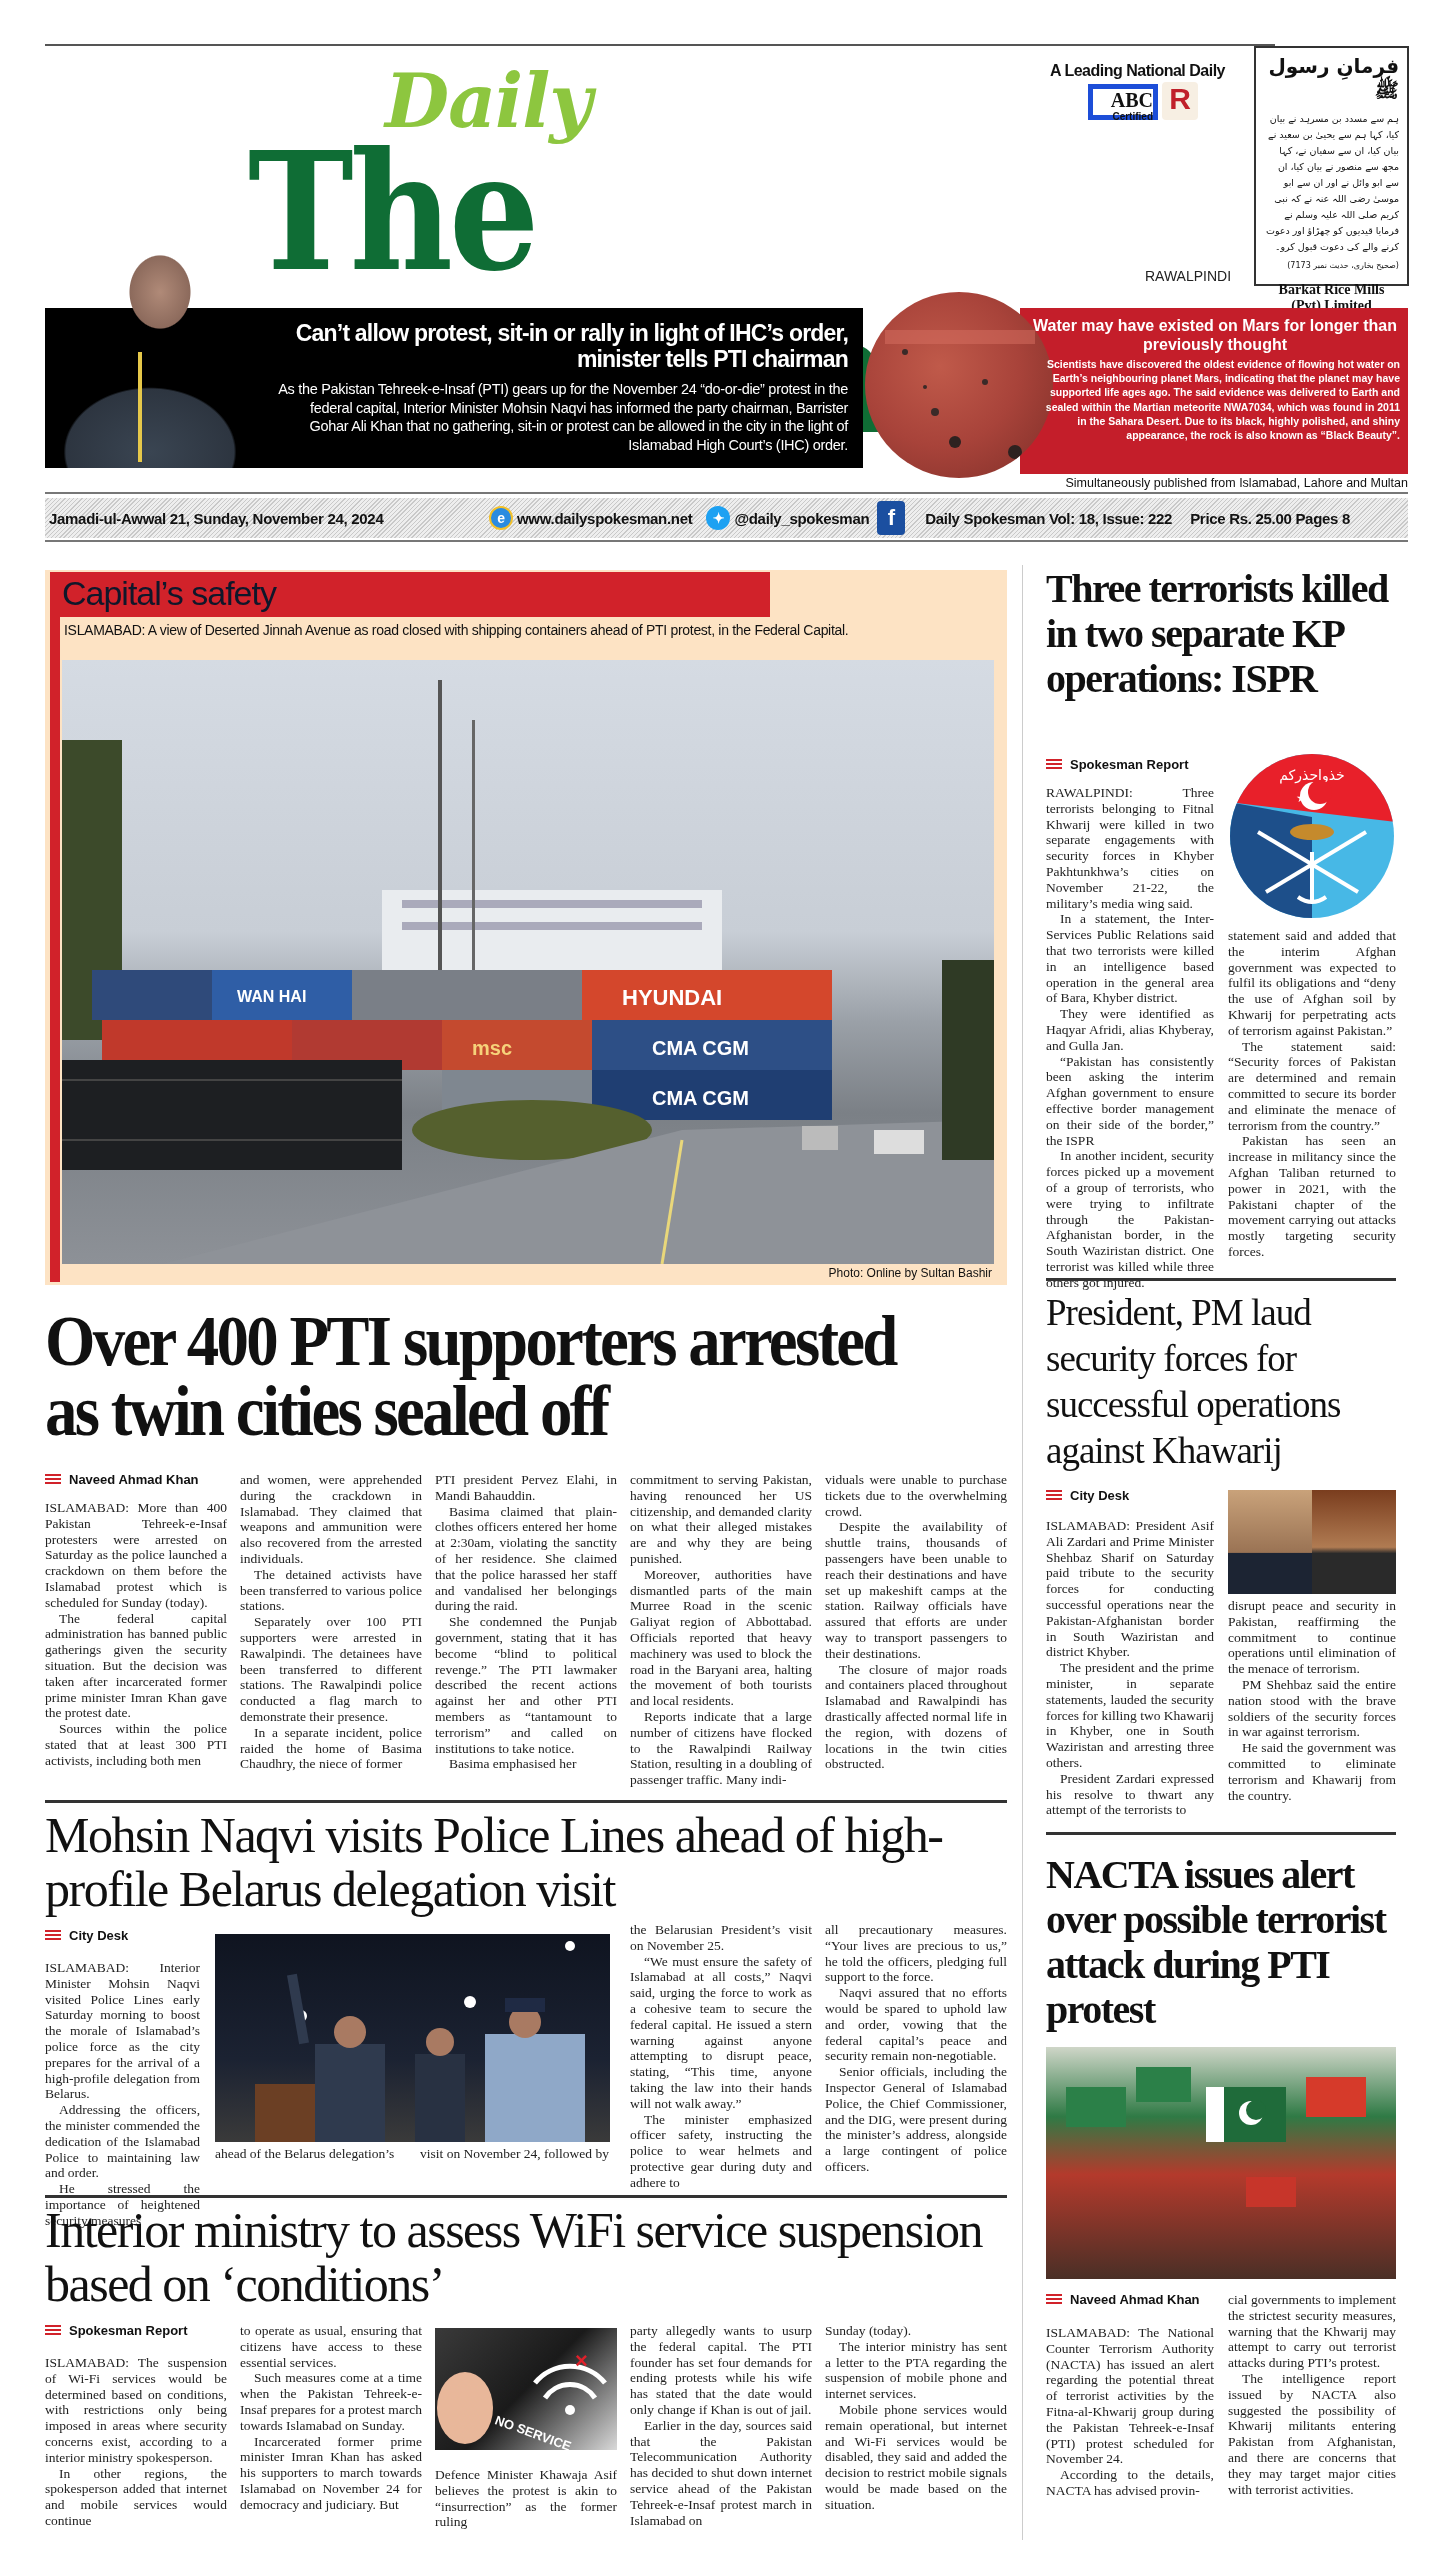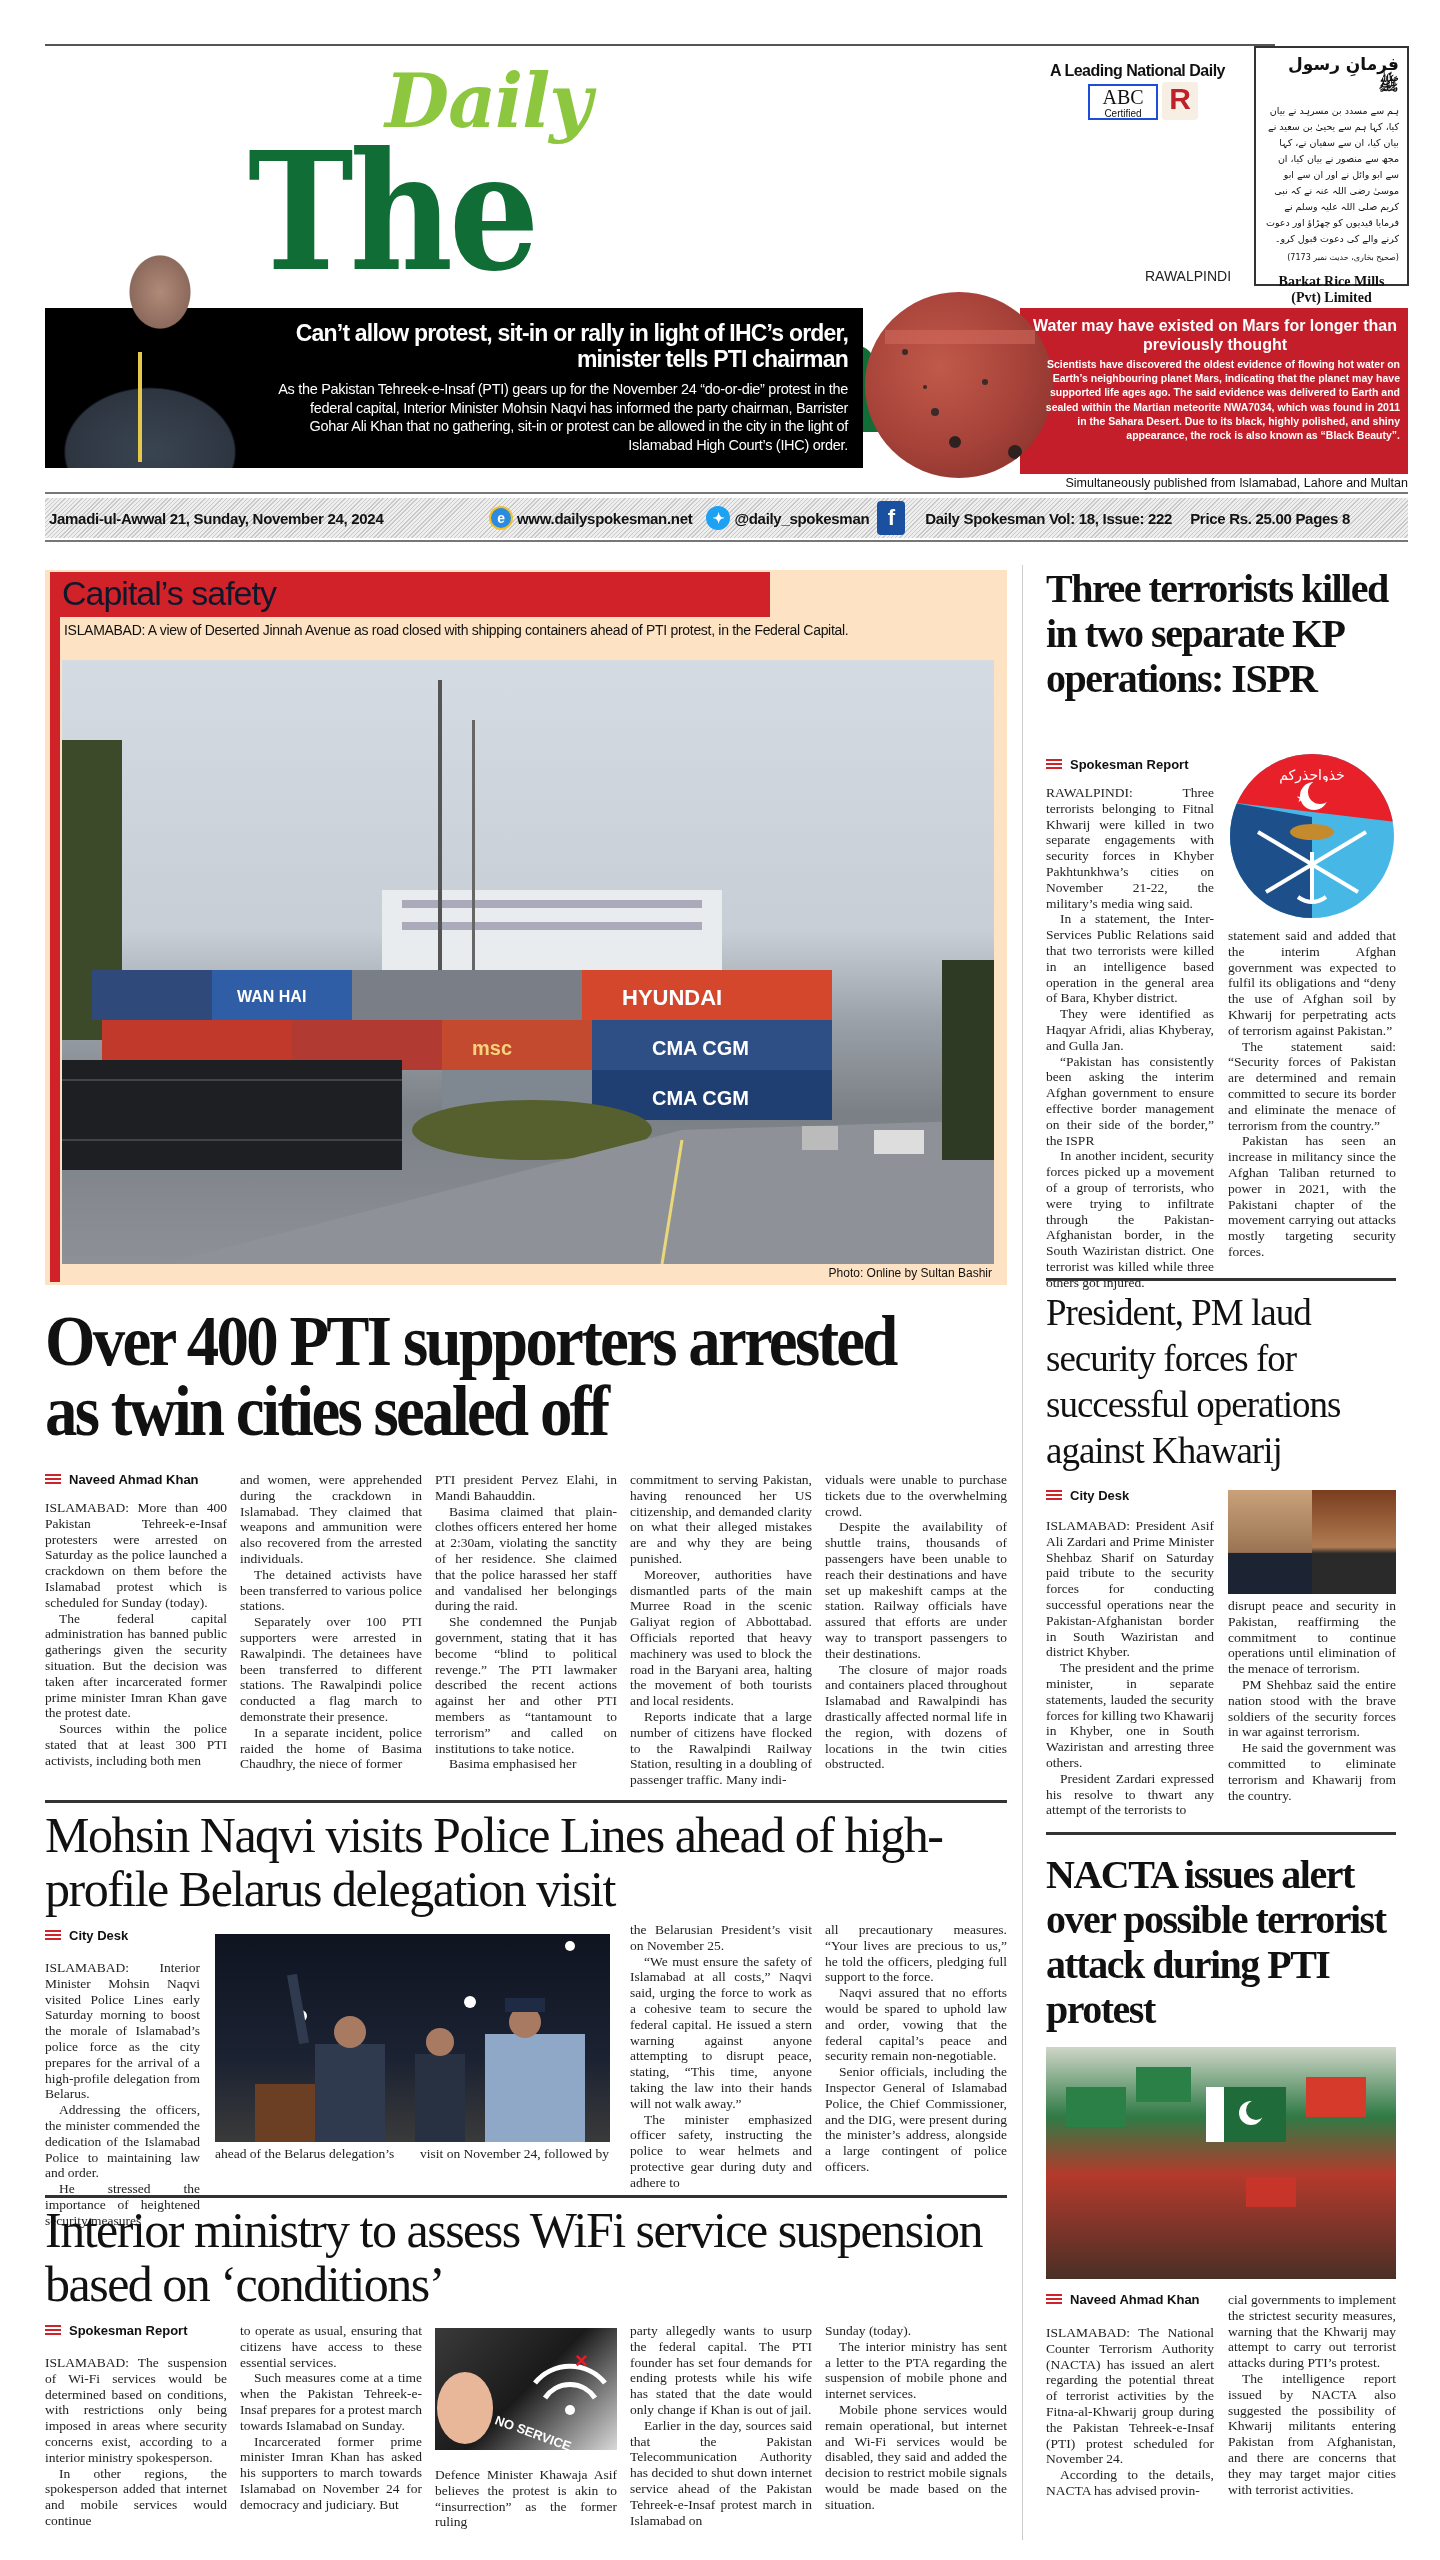--- a/index.html
+++ b/index.html
@@ -6,26 +6,26 @@
   html, body { width: 1440px; height: 2560px; background: #fff; overflow: hidden; }
   body { position: relative; font-family: "Liberation Serif", serif; color: #111; }
   .abs { position: absolute; }
 
   
   #top-rule { left: 45px; top: 44px; width: 1230px; height: 2px; background: #555; }
   #daily { left: 385px; top: 58px; font-family: "DejaVu Serif", serif; font-style: italic; font-weight: bold; font-size: 74px; color: #8dc63f; letter-spacing: -1px; }
   #title { left: 248px; top: 130px; font-family: "DejaVu Serif", serif; font-weight: bold; font-size: 142px; color: #0f6d35; letter-spacing: -4px; line-height: 1; transform: scaleY(1.15); transform-origin: left top; }
   #rawalpindi { left: 1145px; top: 268px; font-family: "Liberation Sans", sans-serif; font-size: 14px; color: #222; }
   #leading { left: 1050px; top: 62px; font-family: "Liberation Sans", sans-serif; font-weight: bold; font-size: 16px; letter-spacing: -0.5px; }
-  #abc { left: 1088px; top: 84px; width: 70px; height: 36px; border: 2px solid #1d4ed8; text-align: center; font-family: "Liberation Serif", serif; font-size: 20px; line-height: 22px; }
+  #abc { left: 1088px; top: 84px; width: 70px; height: 36px; border: 5px solid #1d4ed8; text-align: right; font-family: "Liberation Serif", serif; font-size: 20px; line-height: 22px; font-weight: bold; }
   #abc small { display: block; font-family: "Liberation Sans", sans-serif; font-size: 10px; line-height: 11px; }
   #r-logo { left: 1162px; top: 82px; width: 36px; height: 38px; color: #c0202a; font-family: "Liberation Sans", sans-serif; font-weight: bold; font-size: 30px; text-align:center; background:#f7efe3; border-radius: 4px; }
 
   #urdu-box { left: 1254px; top: 46px; width: 155px; height: 240px; border: 2px solid #333; padding: 6px 8px; direction: rtl; text-align: right; }
-  #urdu-box .u-title { font-family: "DejaVu Sans", sans-serif; font-weight: bold; font-size: 17px; }
+  #urdu-box .u-title { font-family: "DejaVu Sans", sans-serif; font-weight: bold; font-size: 20px; }
   #urdu-box .u-body { font-family: "DejaVu Sans", sans-serif; font-size: 9.5px; line-height: 16px; margin-top: 4px; }
   #urdu-box .u-ref { font-family: "DejaVu Sans", sans-serif; font-size: 8px; margin-top: 6px; }
   #urdu-box .u-sponsor { direction: ltr; text-align: center; font-family: "Liberation Serif", serif; font-weight: bold; font-size: 14px; line-height: 16px; margin-top: 12px; }
 
   
   #banner-black { left: 45px; top: 308px; width: 818px; height: 160px; background: #000; }
   #person-photo { left: 30px; top: 232px; width: 240px; height: 236px; background: radial-gradient(ellipse 50px 60px at 130px 60px, #b08a78 0%, #8c6a5c 60%, transparent 62%), radial-gradient(ellipse 120px 90px at 120px 220px, #3a4552 0%, #2d3540 70%, transparent 72%); }
   #person-photo .lanyard { position:absolute; left:108px; top:120px; width:4px; height:110px; background:#e6c84a; }
   #banner-headline { left: 280px; top: 320px; width: 568px; text-align: right; color: #fff; font-family: "Liberation Sans", sans-serif; font-weight: bold; font-size: 23px; line-height: 26px; letter-spacing: -0.8px; }
   #banner-body { left: 270px; top: 380px; width: 578px; text-align: right; color: #fff; font-family: "Liberation Sans", sans-serif; font-size: 14.5px; line-height: 18.5px; letter-spacing: -0.3px; }

